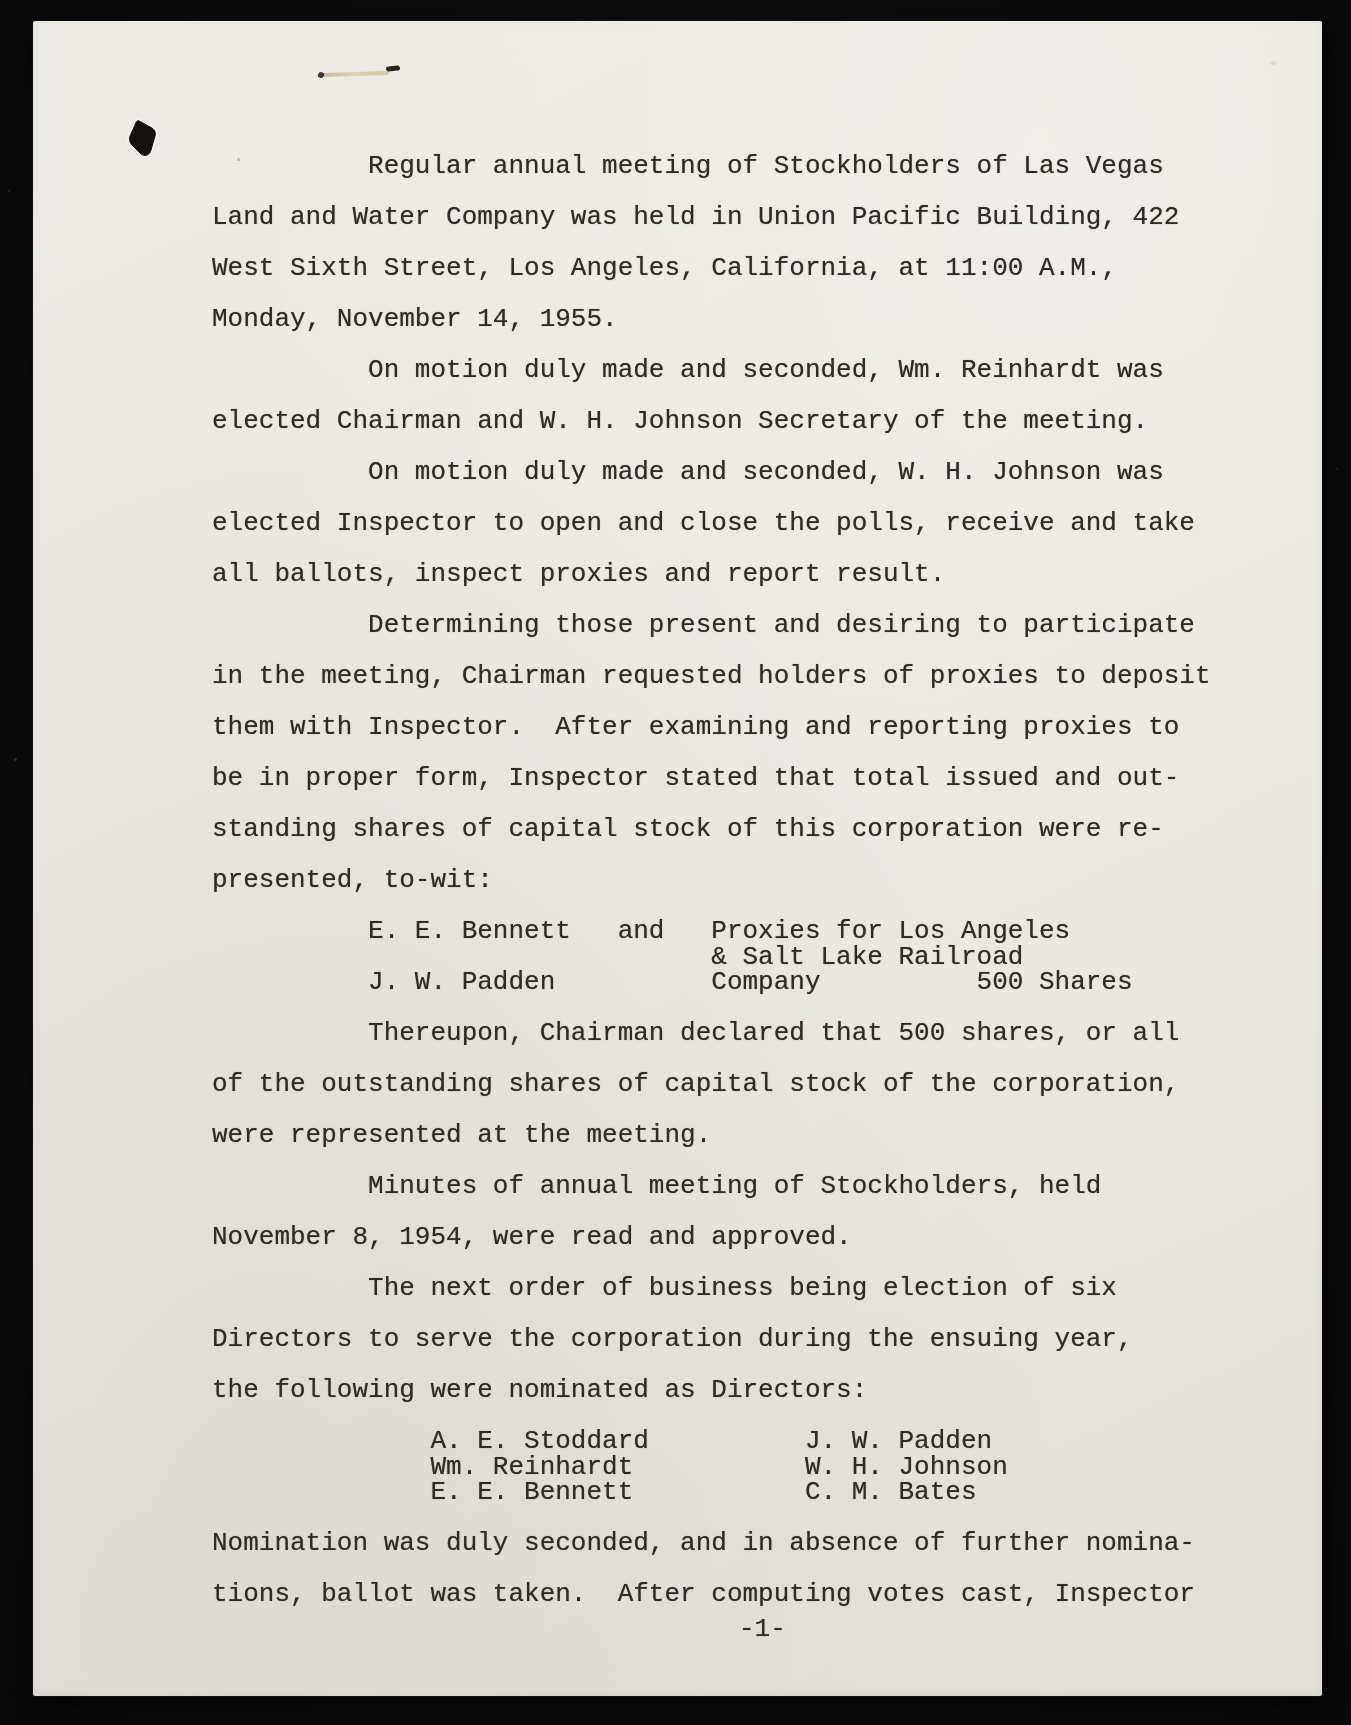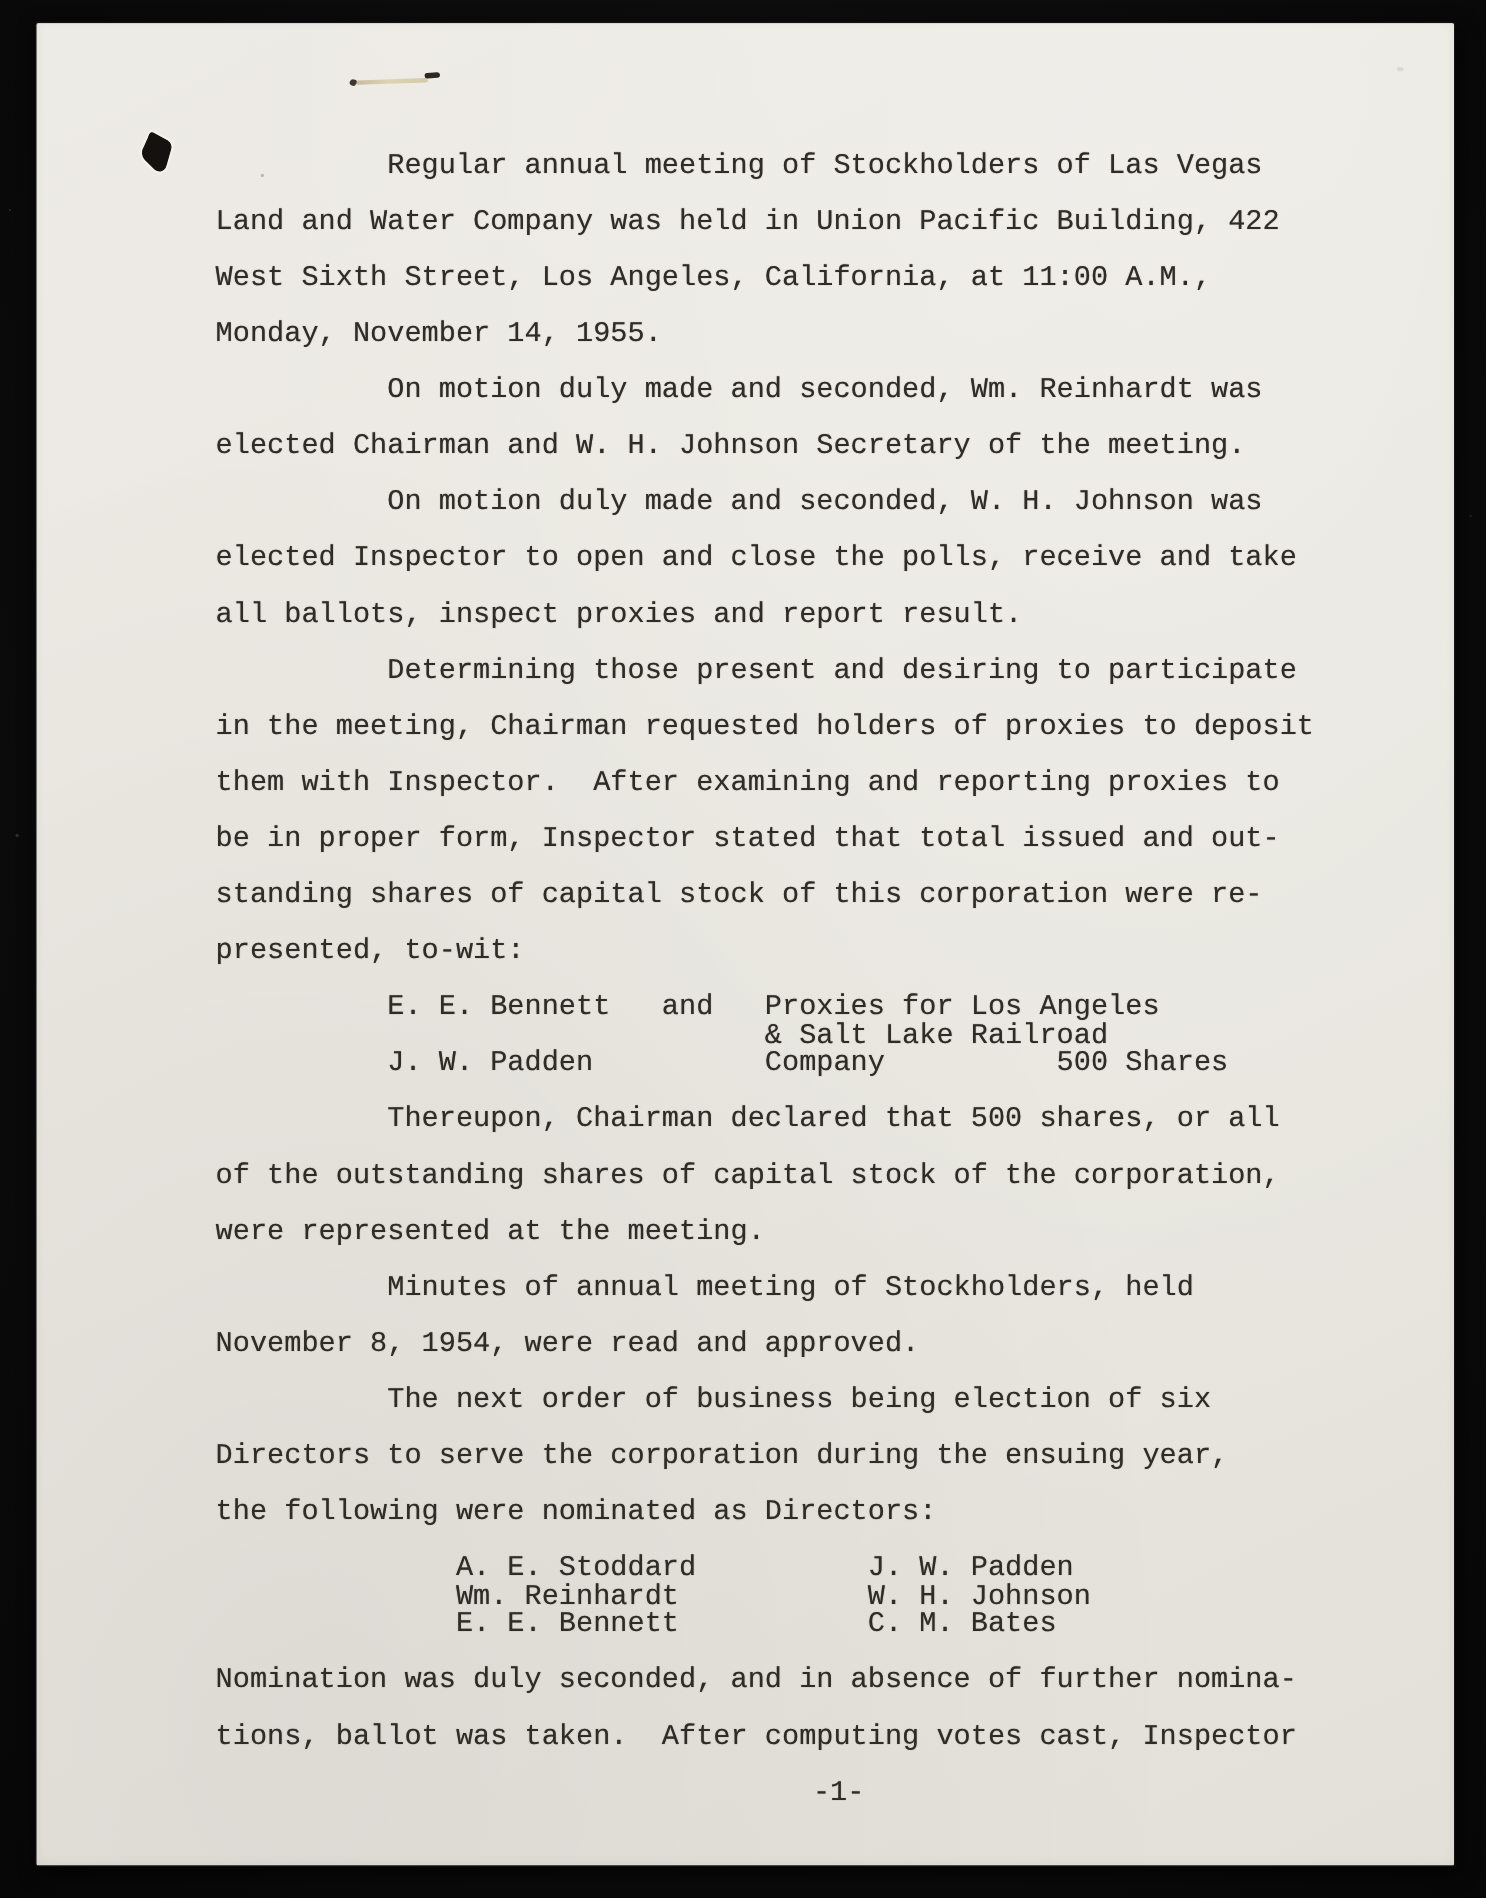--- a/index.html
+++ b/index.html
@@ -39,21 +39,21 @@
     font-family: "Liberation Mono", "DejaVu Sans Mono", monospace;
     font-size: 26px;
     color: #2f2b26;
     text-shadow: 0 0 1px rgba(47,43,38,0.55);
   }
 
   .page-text {
     position: absolute;
     left: 163px;
     top: 117px;
-    margin: 0;
+    margin: 16px;
     line-height: 25.5px;
     white-space: pre;
     letter-spacing: 0;
   }
 
   .page-number {
     position: absolute;
     left: 706px;
     top: 1596px;
     line-height: 25.5px;

